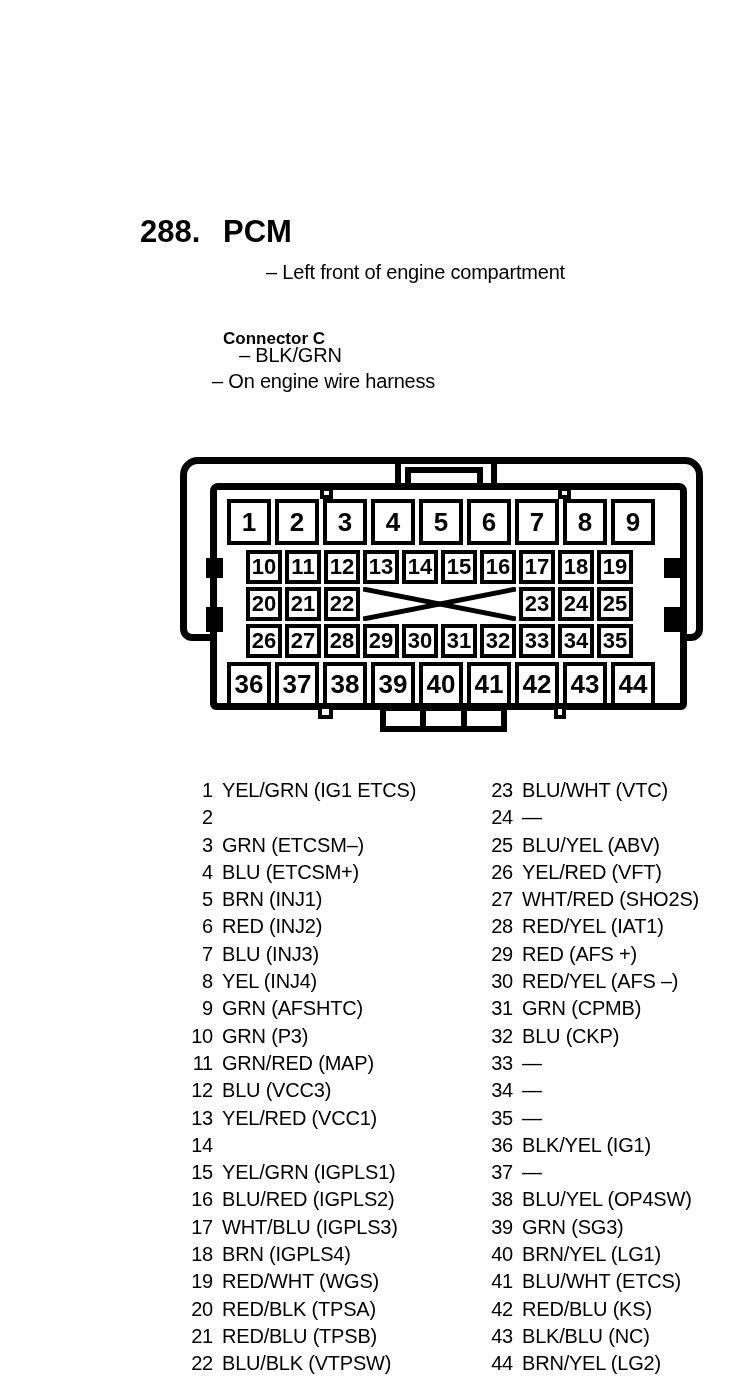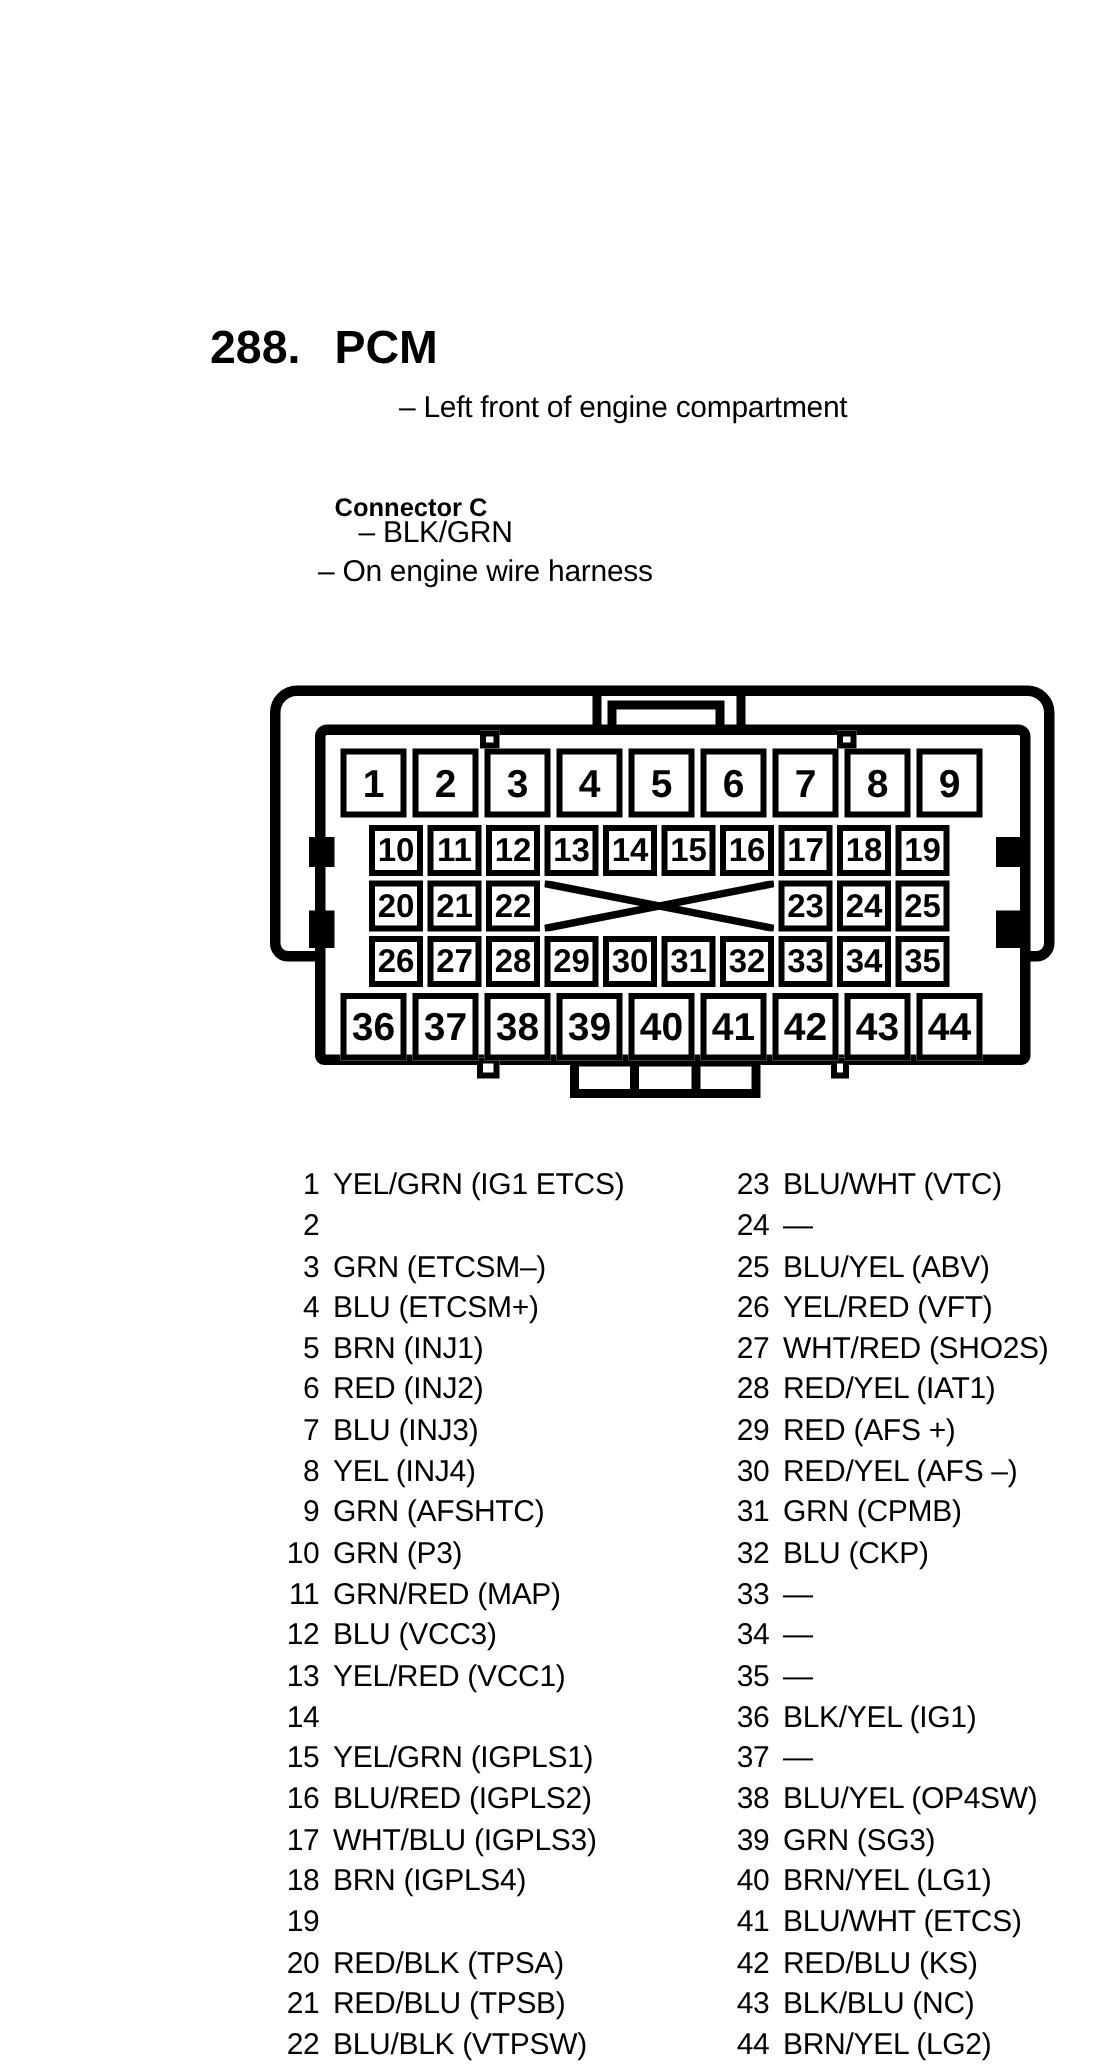--- a/index.html
+++ b/index.html
@@ -226,20 +226,21 @@
     <div class="pl-row">
       <span class="pl-num">17</span>
       <span class="pl-label">WHT/BLU (IGPLS3)</span>
     </div>
     <div class="pl-row">
       <span class="pl-num">18</span>
       <span class="pl-label">BRN (IGPLS4)</span>
     </div>
     <div class="pl-row">
       <span class="pl-num">19</span>
+      <span class="pl-label">RED/WHT (WGS)</span>
     </div>
     <div class="pl-row">
       <span class="pl-num">20</span>
       <span class="pl-label">RED/BLK (TPSA)</span>
     </div>
     <div class="pl-row">
       <span class="pl-num">21</span>
       <span class="pl-label">RED/BLU (TPSB)</span>
     </div>
     <div class="pl-row">

